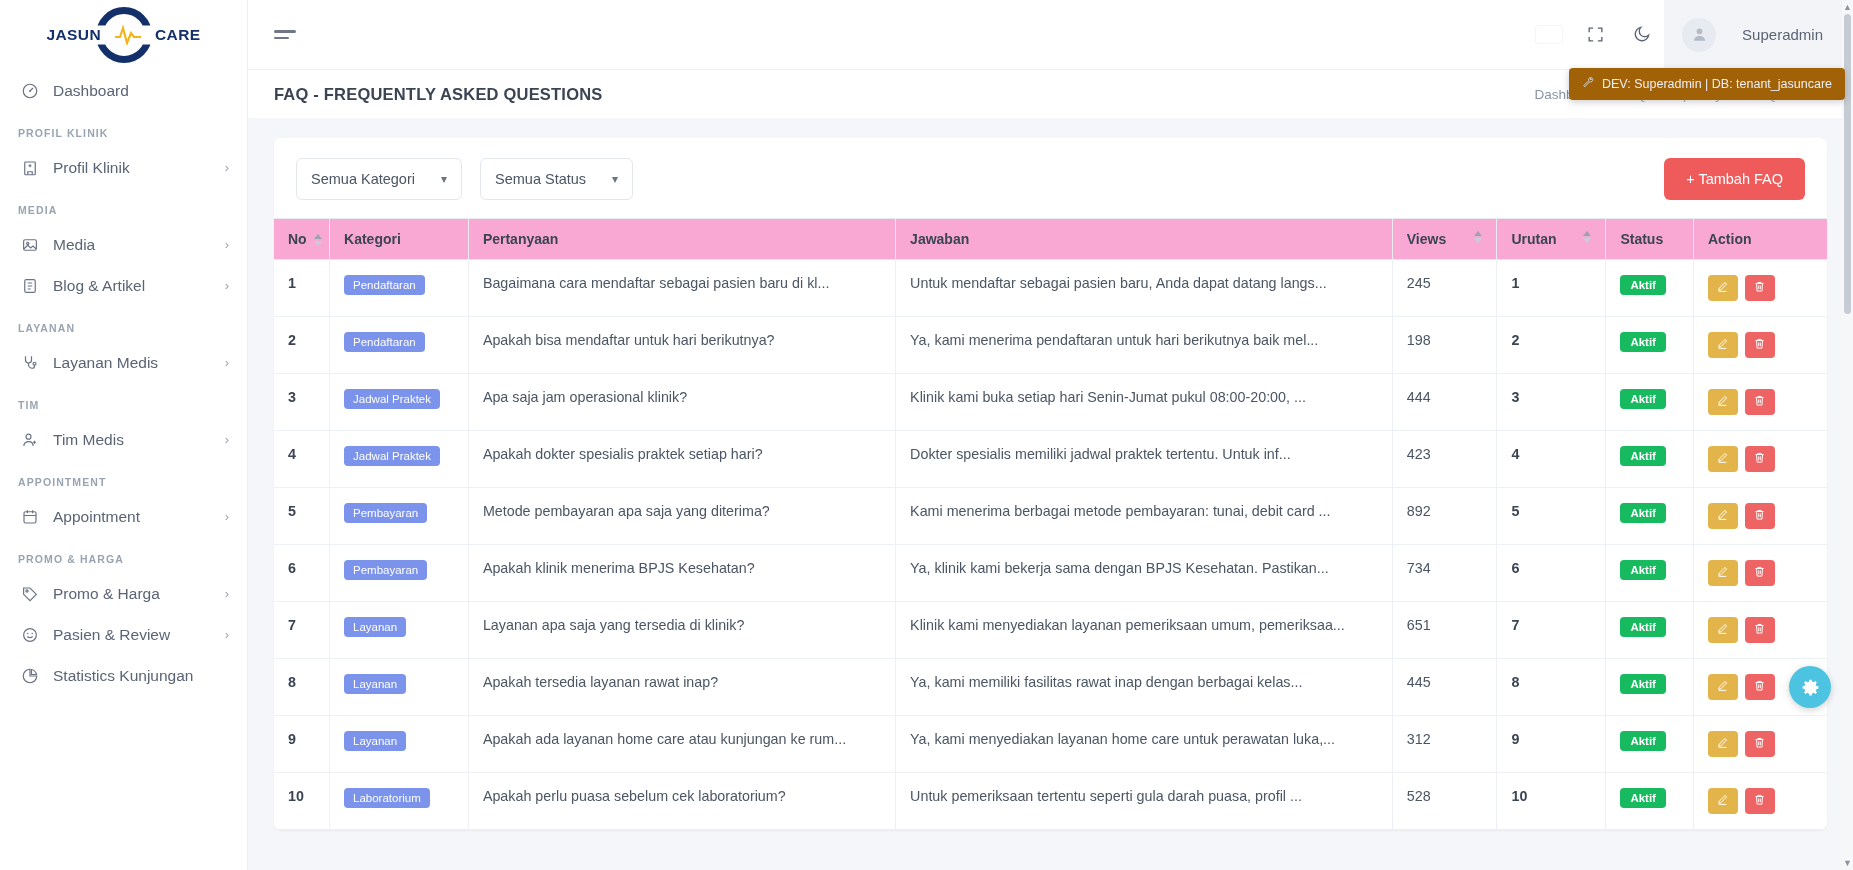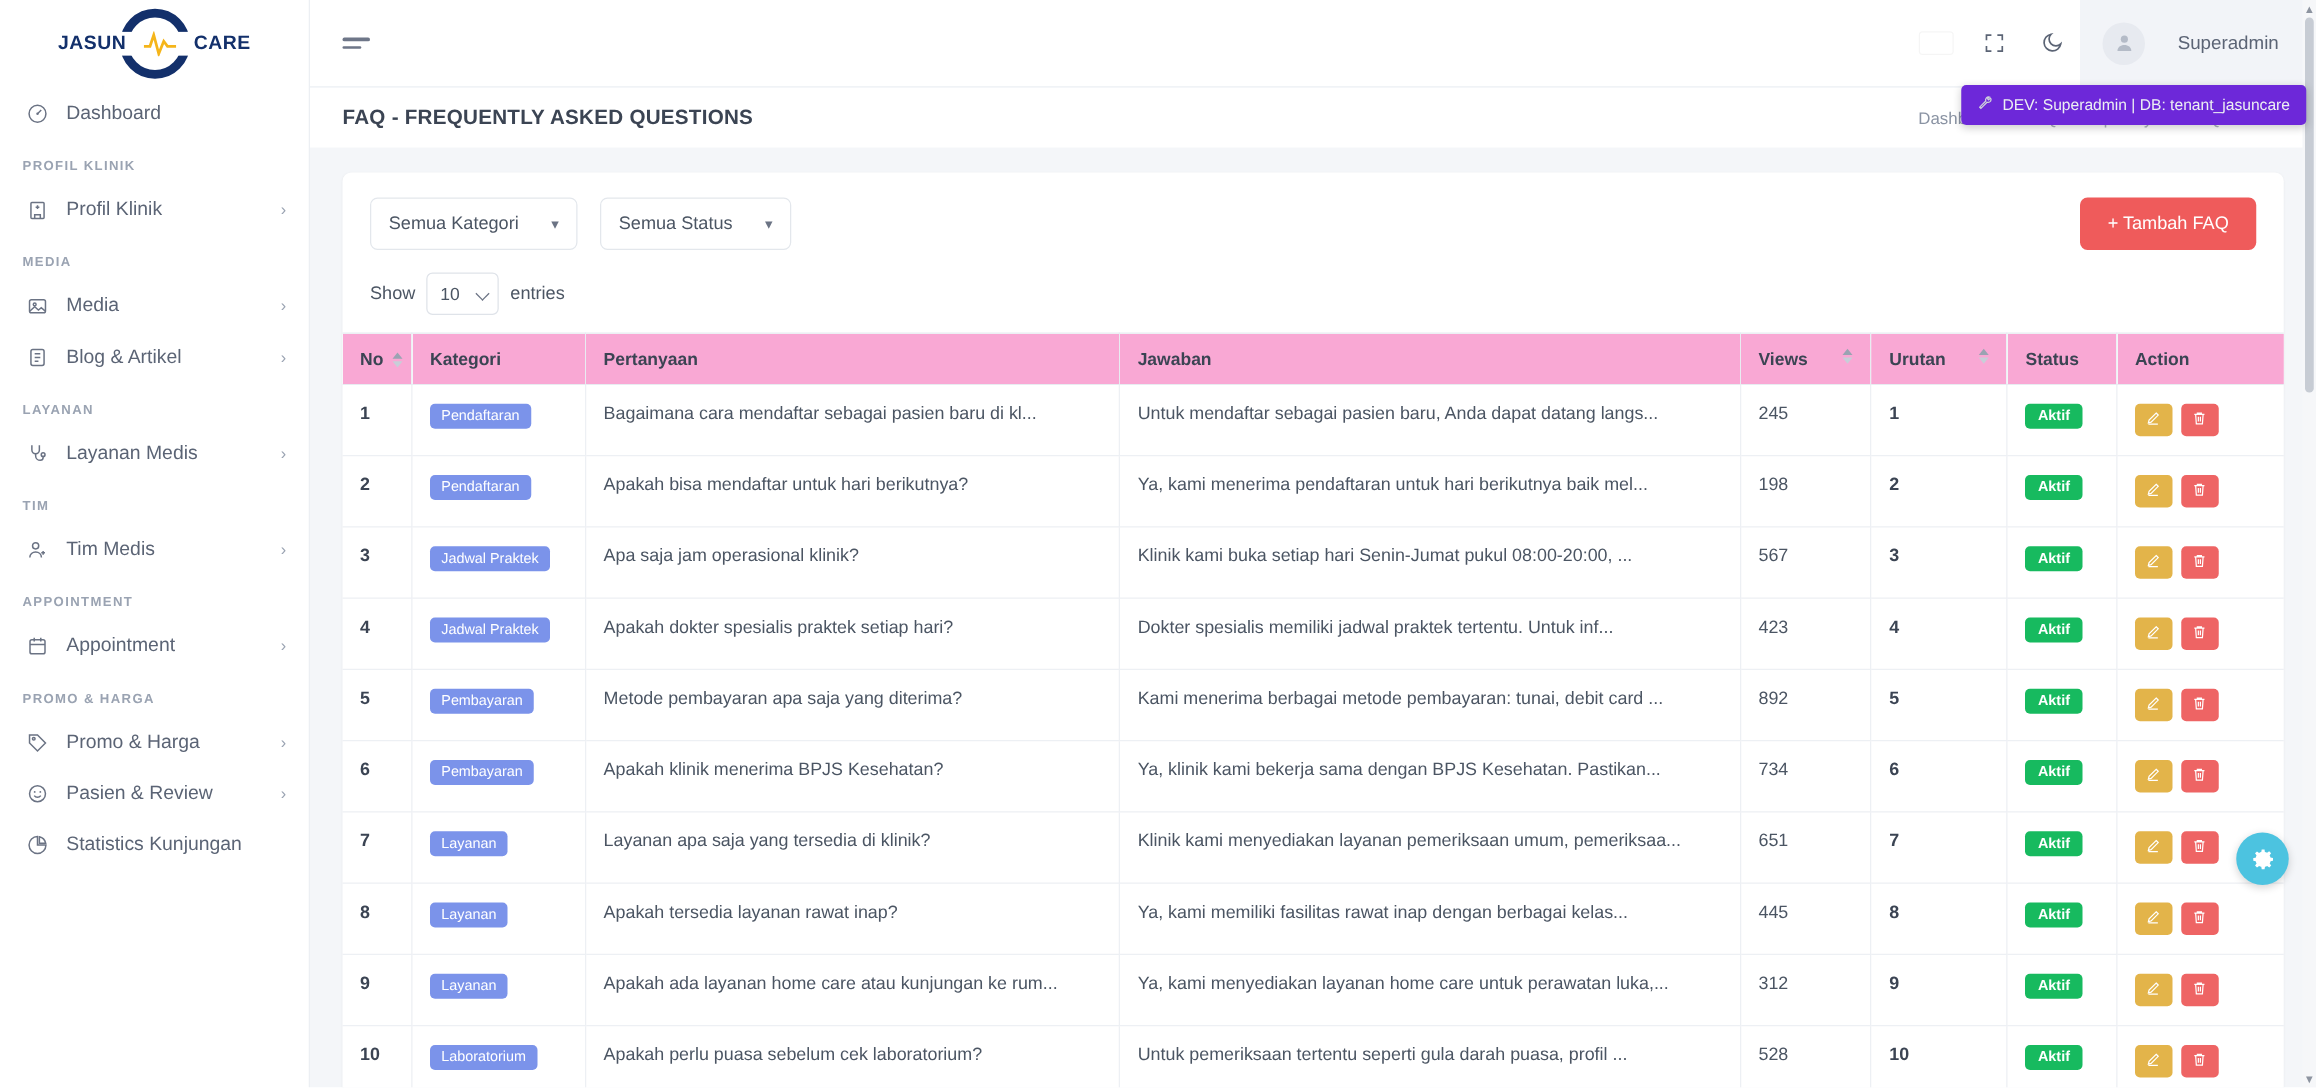--- a/index.html
+++ b/index.html
@@ -80,21 +80,21 @@
   .pagehead {
     background: #fff; height: 48px; display: flex; align-items: center;
     padding: 0 26px; position: relative; z-index: 3;
   }
   .page-title { font-size: 16.5px; font-weight: 700; color: #3b4453; letter-spacing: .2px; }
   .breadcrumb { margin-left: auto; font-size: 13.5px; color: #8a93a3; display: flex; align-items: center; gap: 7px; }
   .breadcrumb .crumb-current { color: #aab2bf; }
 
   .tooltip {
     position: absolute; right: 8px; top: 68px;
-    background: #6d28d9; color: #eceff3; font-size: 12.5px;
+    background: #a16207; color: #eceff3; font-size: 12.5px;
     padding: 8px 13px; border-radius: 4px; white-space: nowrap;
     display: flex; align-items: center; gap: 7px; z-index: 40;
     box-shadow: 0 2px 7px rgba(0,0,0,.2);
   }
   .tooltip svg { width: 13px; height: 13px; stroke: #cfd4da; fill:none; stroke-width:1.8;}
 
   .content { padding: 20px 26px 0 26px; height: calc(870px - 70px - 48px); overflow: hidden; }
   .card { background: #fff; border-radius: 7px; box-shadow: 0 1px 2px rgba(16,24,40,.05); }
 
   .filters { display: flex; align-items: center; gap: 18px; padding: 20px 22px 18px 22px; }
@@ -372,27 +372,20 @@
             <span>Semua Kategori</span>
             <span class="chev">▾</span>
           </div>
           <div class="select-pill">
             <span>Semua Status</span>
             <span class="chev">▾</span>
           </div>
           <button class="btn-add">+ Tambah FAQ</button>
         </div>
 
-        <div class="showbar">
-          <span>Show</span>
-          <span class="select-wrap">
-            <select id="pagesize"><option value="10">10</option><option value="25">25</option><option value="50">50</option><option value="100">100</option></select>
-          </span>
-          <span>entries</span>
-        </div>
 
         <table>
           <colgroup>
             <col style="width:52px">
               <col style="width:130px">
               <col style="width:400px">
               <col style="width:465px">
             <col style="width:98px">
               <col style="width:102px">
               <col style="width:82px">
@@ -468,21 +461,21 @@
                         </svg></span>
                     </button>
                   </div>
                 </td>
               </tr>
               <tr>
                 <td class="num">3</td>
                 <td><span class="badge-cat">Jadwal Praktek</span></td>
                 <td>Apa saja jam operasional klinik?</td>
                 <td>Klinik kami buka setiap hari Senin-Jumat pukul 08:00-20:00, ...</td>
-                <td>567</td>
+                <td>444</td>
                 <td class="num">3</td>
                 <td><span class="badge-status">Aktif</span></td>
                 <td>
                   <div class="act">
                     <button class="edit">
                       <span><svg viewBox="0 0 24 24">
                           <path d="M16.5 4.5l3 3L9 18l-4 1 1-4z"></path>
                           <path d="M5 21h14"></path>
                         </svg></span>
                     </button>

